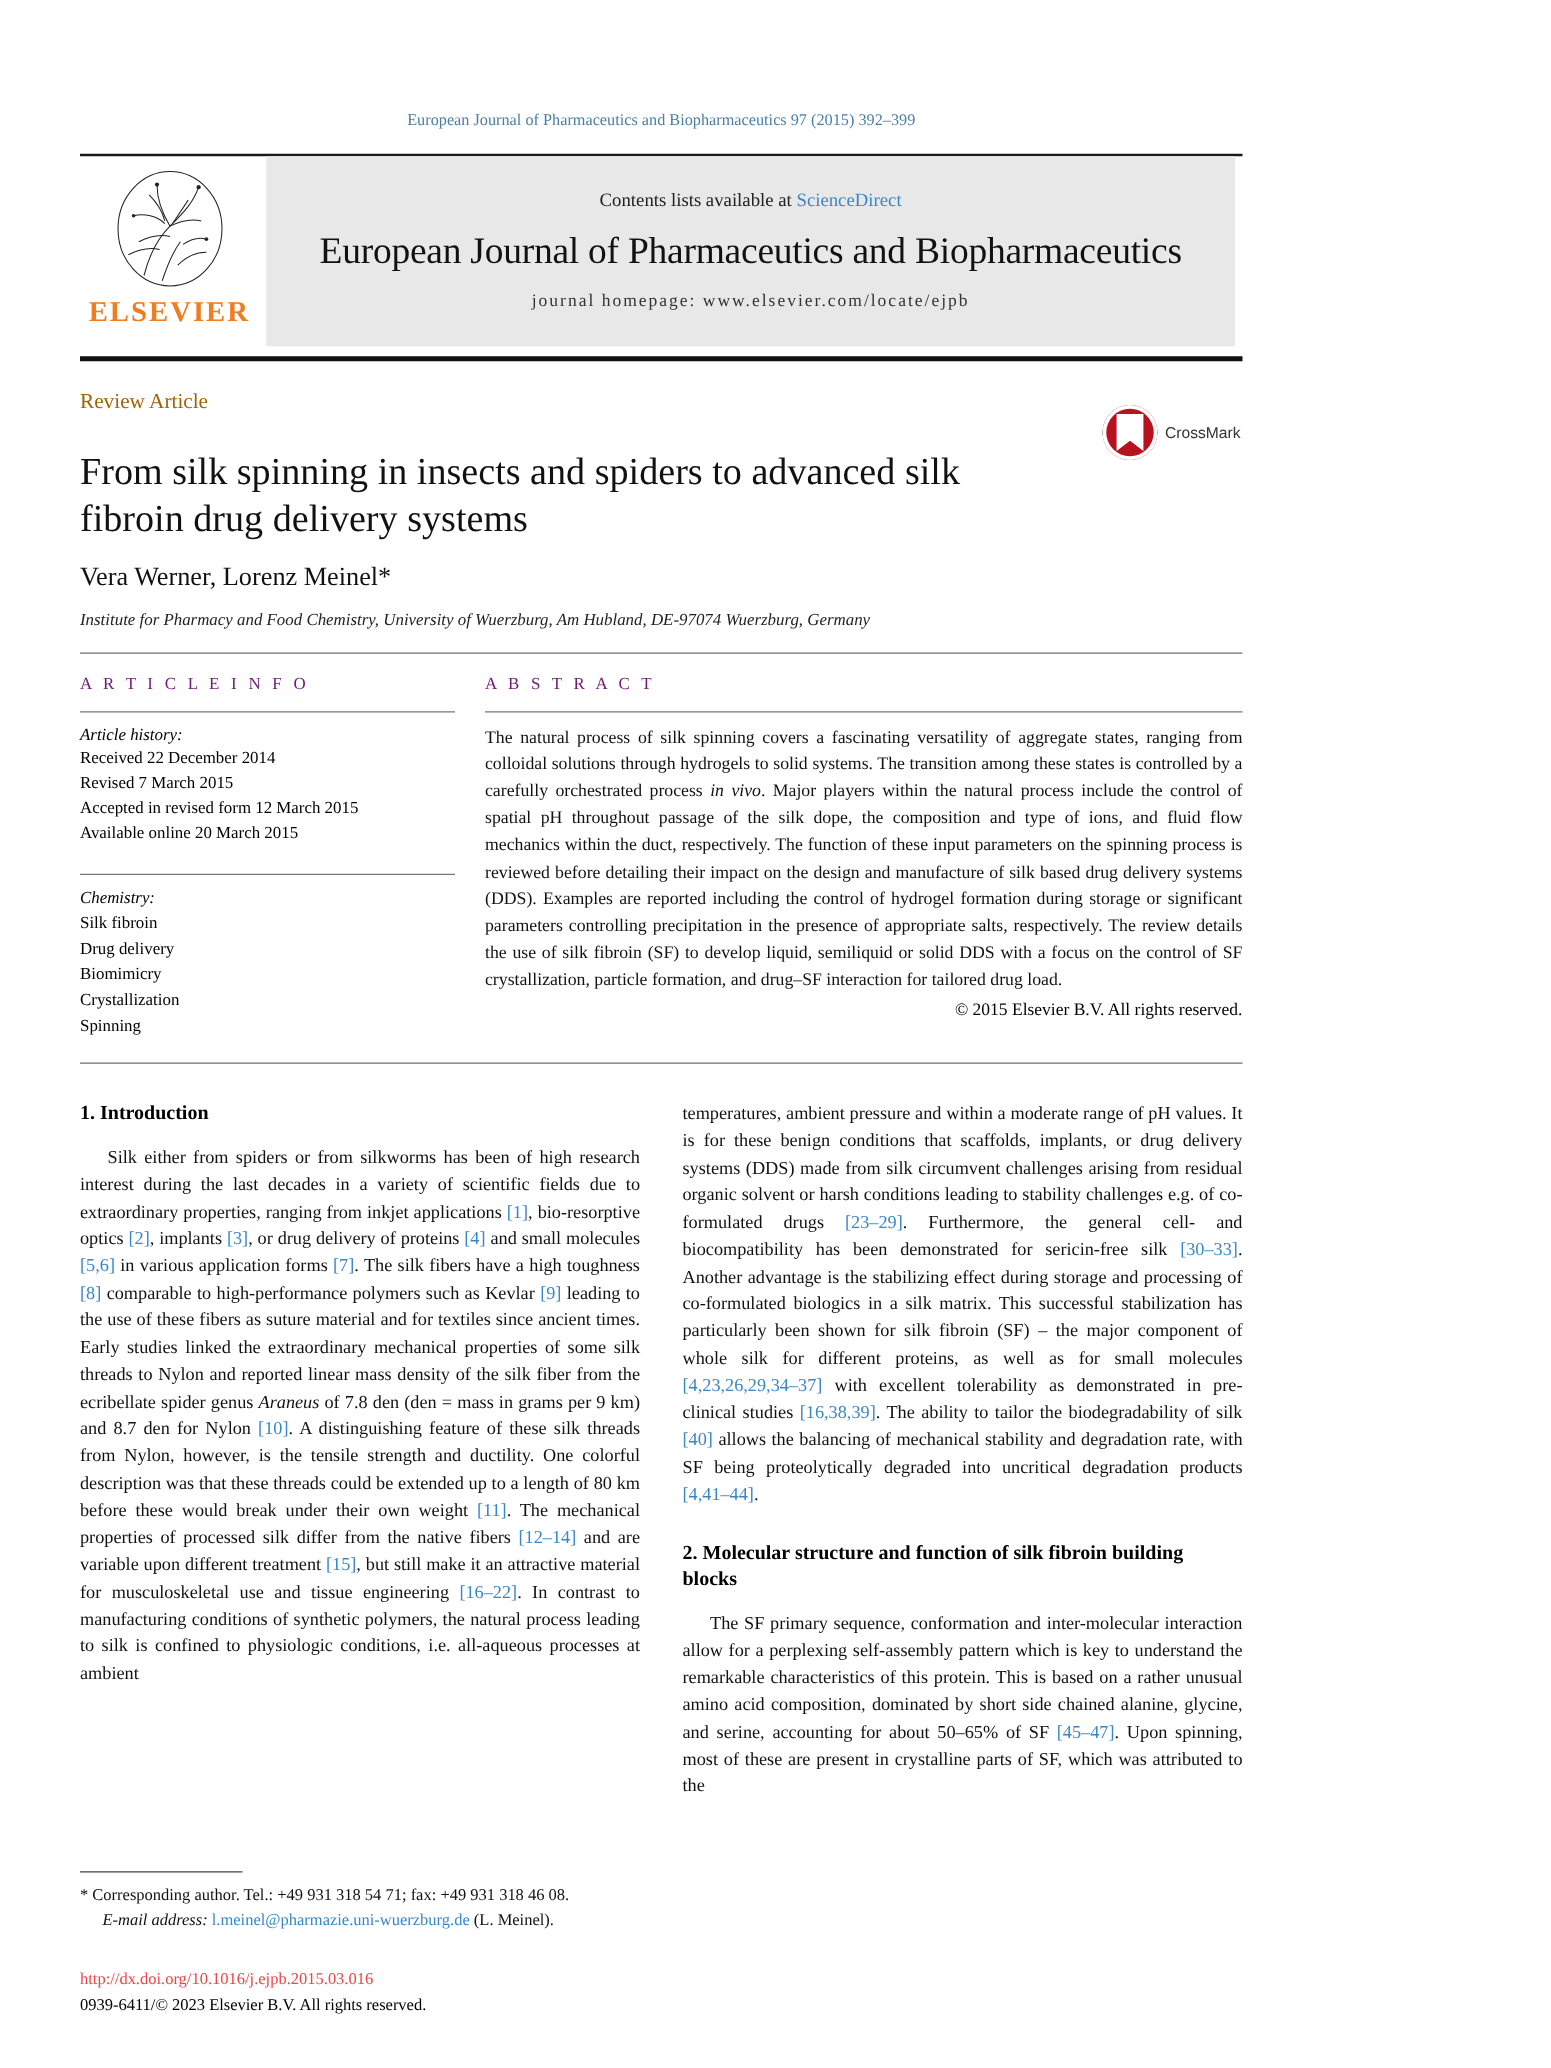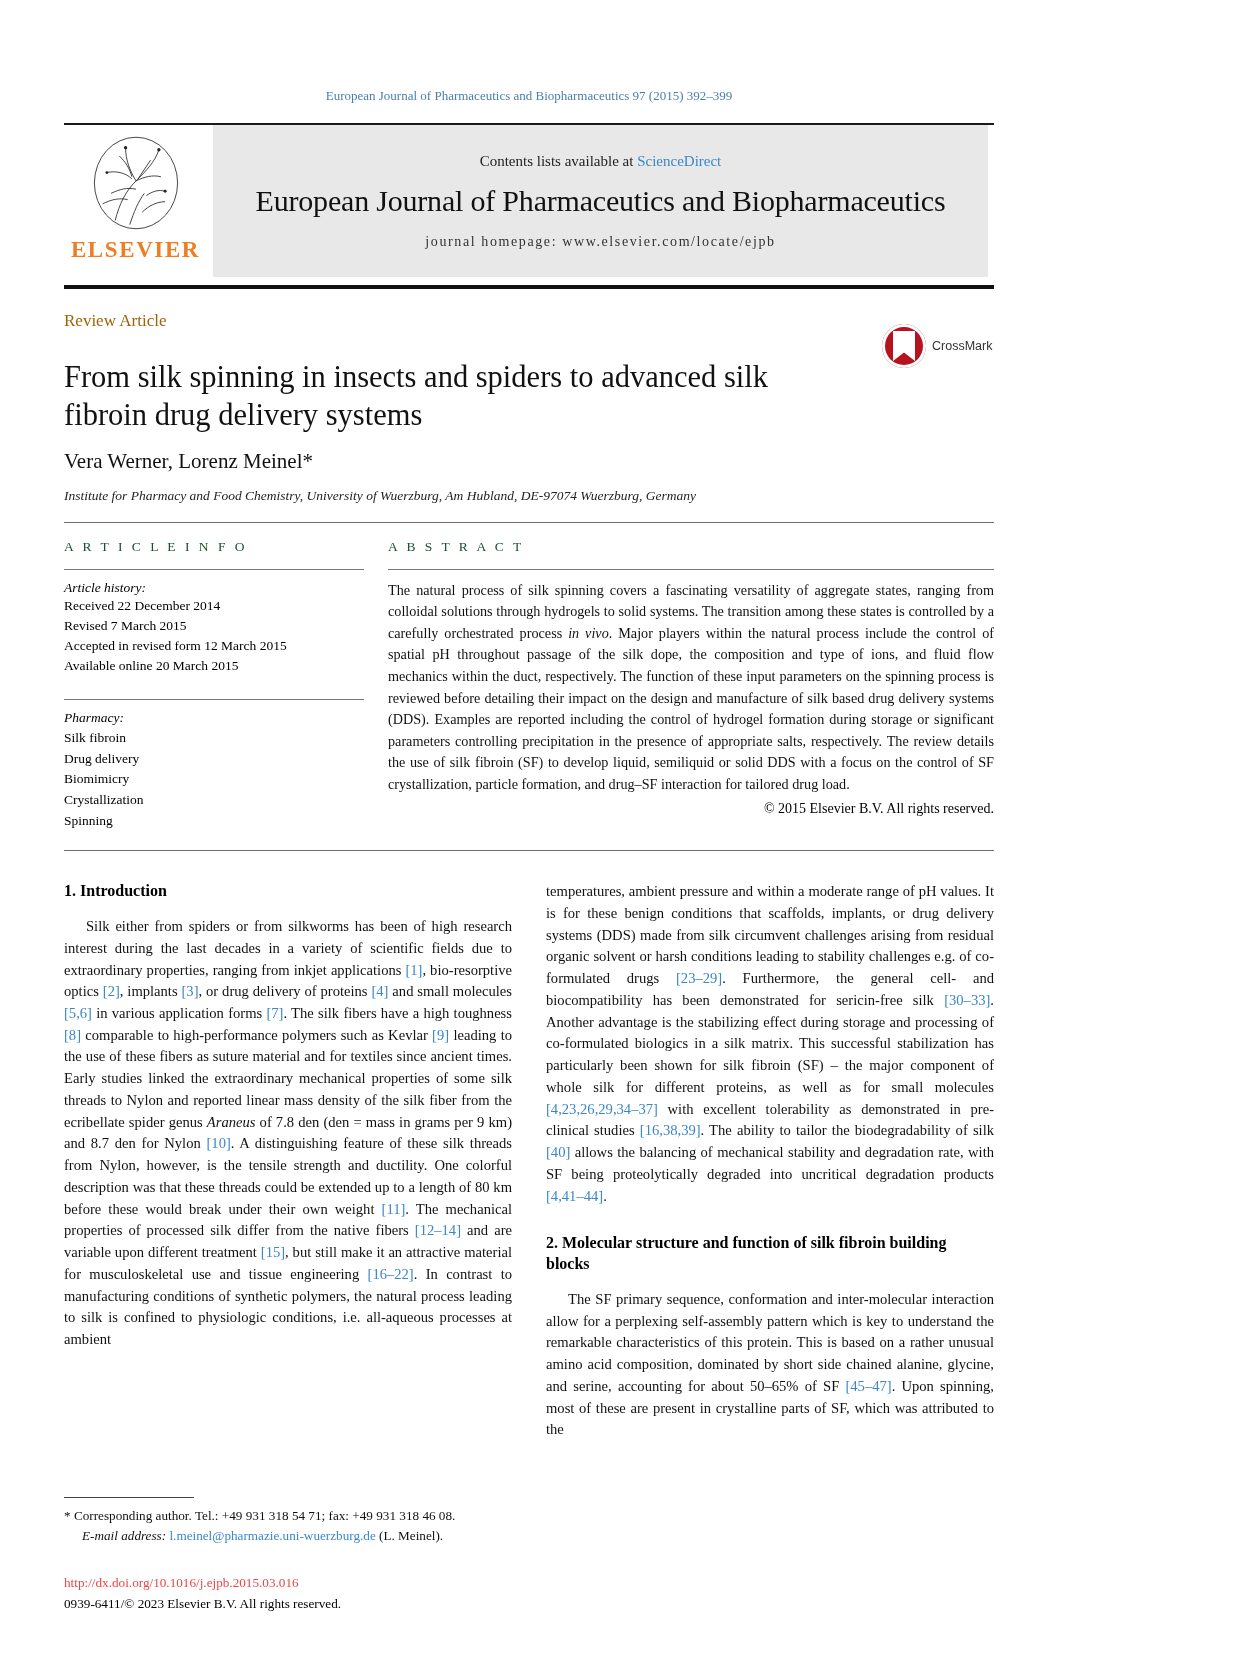--- a/index.html
+++ b/index.html
@@ -85,21 +85,21 @@
     background:#fff; clip-path:polygon(0 0,100% 0,100% 100%,50% 72%,0 100%);
   }
   .cm-label { font-size:12.5px; color:#333; font-family:"Liberation Sans", sans-serif; }
 
   
   .sec-rule { margin:18px 64px 0 64px; border-top:1px solid #6f6f6f; }
   .info-abs { display:flex; margin:0 64px; padding-top:16px; }
   .info-col { width:300px; flex:0 0 300px; padding-right:24px; }
   .abs-col { flex:1 1 auto; }
   .sec-head {
-    font-size:13.5px; letter-spacing:3px; color:#14532d; font-family:"Liberation Serif", serif;
+    font-size:13.5px; letter-spacing:3px; color:#701a75; font-family:"Liberation Serif", serif;
     margin-bottom:14px;
   }
   .hr-thin { border-top:1px solid #777; margin:8px 0 10px 0; }
   .hist-label { font-style:italic; font-size:13.5px; }
   .hist-line { font-size:13.5px; line-height:1.5; }
   .kw-label { font-style:italic; font-size:13.5px; margin-bottom:2px; }
   .kw { font-size:13.5px; line-height:1.55; }
   .abstract-text {
     font-size:14.2px; line-height:1.52; text-align:justify; color:#111;
   }
@@ -197,21 +197,21 @@
   <div class="info-abs">
     <div class="info-col">
       <div class="sec-head">A R T I C L E   I N F O</div>
       <div class="hr-thin"></div>
       <div class="hist-label">Article history:</div>
       <div class="hist-line">Received 22 December 2014</div>
       <div class="hist-line">Revised 7 March 2015</div>
       <div class="hist-line">Accepted in revised form 12 March 2015</div>
       <div class="hist-line">Available online 20 March 2015</div>
       <div class="hr-thin" style="margin-top:22px"></div>
-      <div class="kw-label">Pharmacy:</div>
+      <div class="kw-label">Chemistry:</div>
       <div class="kw">Silk fibroin</div>
       <div class="kw">Drug delivery</div>
       <div class="kw">Biomimicry</div>
       <div class="kw">Crystallization</div>
       <div class="kw">Spinning</div>
     </div>
 
     <div class="abs-col">
       <div class="sec-head">A B S T R A C T</div>
       <div class="hr-thin"></div>

